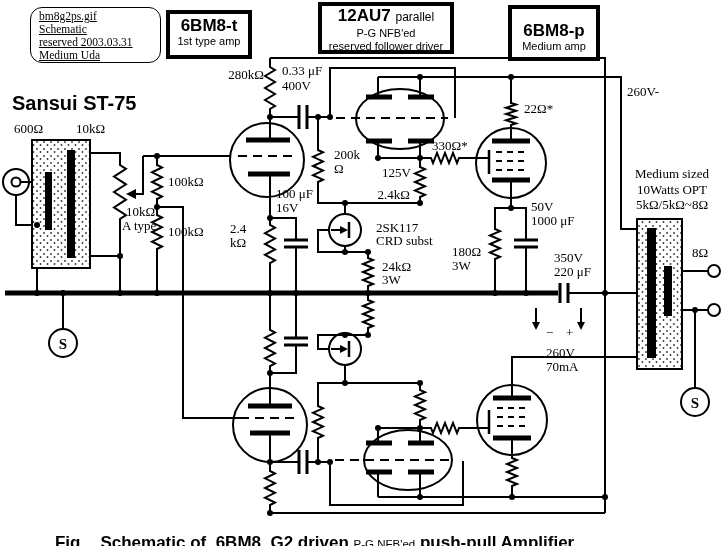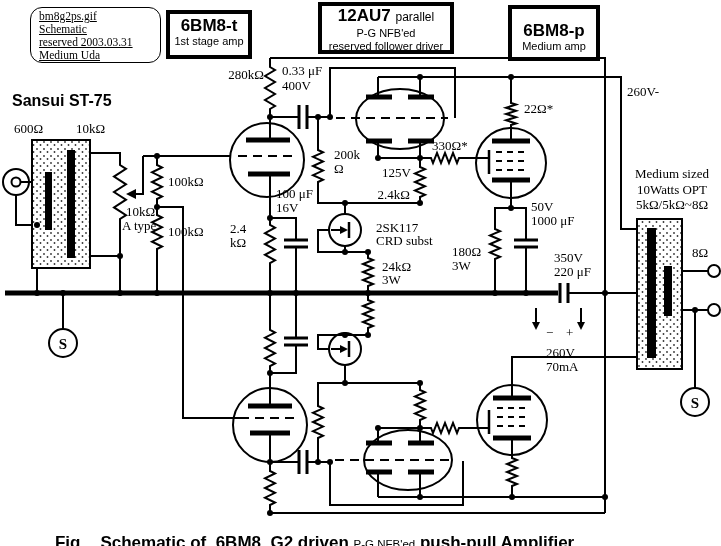--- a/index.html
+++ b/index.html
@@ -22,21 +22,21 @@
   .dot{fill:#000;stroke:none;}
   .notebox{position:absolute;left:30px;top:7px;width:112px;height:52px;border:1.5px solid #000;
            border-radius:12px;padding:2px 9px 0 8px;font:11.5px/13px "Liberation Serif",serif;text-decoration:underline;}
   .stagebox{position:absolute;border:4px solid #000;text-align:center;background:#fff;}
   .stagebox .t{font-size:17px;font-weight:bold;line-height:19px;}
   .stagebox .s{font-size:11px;line-height:13px;}
   .stagebox .tag{font-size:12px;font-weight:normal;text-align:right;}
   #box-first{left:166px;top:10px;width:78px;height:39px;padding-top:2px;}
   #box-driver{left:318px;top:2px;width:128px;height:44px;}
   #box-power{left:508px;top:5px;width:84px;height:36px;padding-top:12px;}
-  #model{position:absolute;left:12px;top:92px;font-size:16px;font-weight:bold;}
+  #model{position:absolute;left:12px;top:92px;font-size:20px;font-weight:bold;}
   #caption{position:absolute;left:36px;top:513px;white-space:pre;font-weight:bold;font-size:17px;}
   #caption .nfb{font-size:11.5px;font-weight:normal;}
   #caption .fig{margin-right:20px;}
 </style>
 </head>
 <body>
 
 <div id="canvas">
 
   <svg id="wiring" width="721" height="546" viewBox="0 0 721 546">
@@ -271,21 +271,21 @@
 
   <div class="notebox">
     <div>bm8g2ps.gif</div>
     <div>Schematic</div>
     <div>reserved 2003.03.31</div>
     <div>Medium Uda</div>
   </div>
 
   <div class="stagebox" id="box-first">
     <div class="t">6BM8-t</div>
-    <div class="s">1st stage amp</div>
+    <div class="s">1st type amp</div>
   </div>
 
   <div class="stagebox" id="box-driver">
     <div class="t"><span>12AU7</span> <span class="tag">parallel</span></div>
     <div class="s">P-G NFB'ed</div>
     <div class="s">reserved follower driver</div>
   </div>
 
   <div class="stagebox" id="box-power">
     <div class="t">6BM8-p</div>

